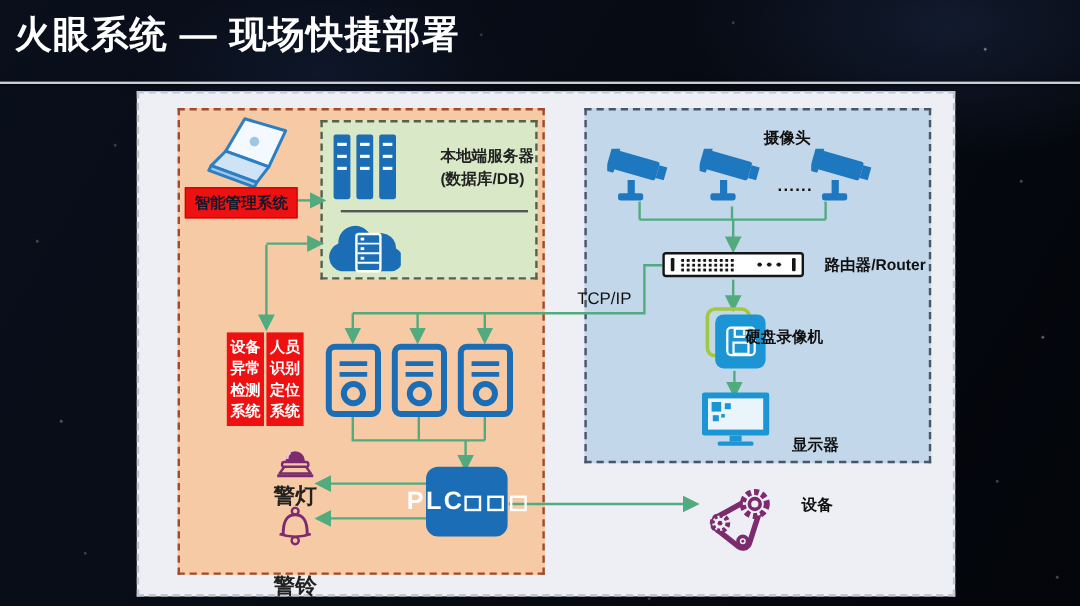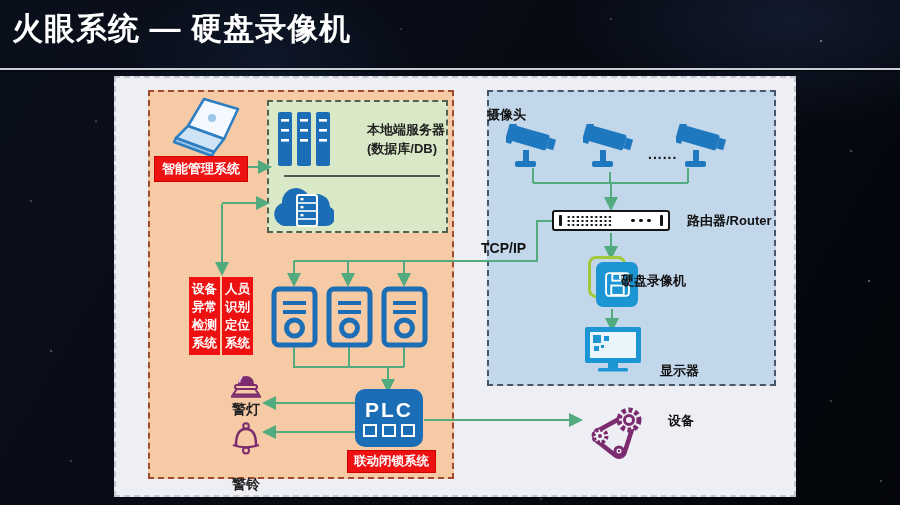--- a/index.html
+++ b/index.html
@@ -19,58 +19,58 @@
       210px 14px 1px rgba(255,255,255,.25),540px 498px 1px rgba(255,255,255,.3);}
   .abs{position:absolute;box-sizing:border-box;}
   .page-title{left:12px;top:8px;color:#fff;font-size:31px;font-weight:bold;letter-spacing:1px;white-space:nowrap;}
   .title-rule{left:0;top:68px;width:900px;height:2px;background:#c9cdd6;box-shadow:0 1px 2px rgba(0,0,0,.8);}
   .panel-white{left:114px;top:76px;width:682px;height:421px;background:var(--panel-bg,#edeff5);border:2px dashed #c3c7d2;}
   .panel-orange{left:148px;top:90px;width:306px;height:389px;background:var(--orange-bg,#f6caa4);border:2px dashed #a04a30;}
   .panel-blue{left:487px;top:90px;width:289px;height:296px;background:var(--blue-bg,#c3d7ea);border:2px dashed #4a5568;}
   .green-box{left:267px;top:100px;width:181px;height:133px;background:var(--green-bg,#d9e8c6);border:2px dashed #56604e;}
   .wires{left:0;top:0;width:900px;height:505px;pointer-events:none;}
   .wire{stroke:var(--green,#52ab7f);stroke-width:2;fill:none;}
-  .red-tag{background:var(--red,#ee1111);color:#ffffff;font-weight:bold;white-space:nowrap;}
+  .red-tag{background:var(--red,#ee1111);color:#0f172a;font-weight:bold;white-space:nowrap;}
   .mgmt-label{left:154px;top:156px;font-size:13px;padding:3px 7px;border:1px solid #c00;}
   .interlock-label{left:347px;top:450px;font-size:12.5px;padding:2px 6px;border:1px solid #c00;}
   .vbox{width:31px;height:78px;background:var(--red,#ee1111);color:#fff;font-weight:bold;
     font-size:12.5px;text-align:center;line-height:18px;padding-top:3px;}
   .vbox span{display:block;}
   .srv-text{font-size:13px;font-weight:bold;color:#222;line-height:19px;white-space:nowrap;margin-left:31px;}
   .divider{left:284px;top:175px;width:156px;height:2px;background:#555;}
   .blue-label{font-size:13px;font-weight:bold;color:#111;white-space:nowrap;}
-  .small-label{font-size:14px;font-weight:bold;color:#222;text-align:center;}
-  .tcpip{left:481px;top:240px;font-size:14px;font-weight:bold;color:#111;}
+  .small-label{font-size:18px;font-weight:bold;color:#222;text-align:center;}
+  .tcpip{left:481px;top:240px;font-size:14px;font-weight:normal;color:#111;}
   .plc-box{left:355px;top:389px;width:68px;height:58px;background:var(--blue,#1b6db6);border-radius:10px;
-    display:flex;flex-direction:column;align-items:center;justify-content:center;}
+    display:flex;flex-direction:row;align-items:center;justify-content:center;}
   .plc-text{color:#fff;font-weight:bold;font-size:21px;letter-spacing:2px;line-height:22px;}
   .plc-squares{display:flex;gap:5px;margin-top:3px;}
   .plc-squares i{width:10px;height:9px;border:2.5px solid #fff;display:block;}
   .router{left:552px;top:210px;width:118px;height:21px;background:#fff;border:2.5px solid #151515;
     border-radius:3px;display:flex;align-items:center;padding:0 5px;gap:5px;}
   .r-bar{width:3px;height:11px;background:#151515;border-radius:1px;}
   .r-dots{width:46px;height:12px;
     background-image:radial-gradient(circle at 1.8px 2px,#151515 1.3px,transparent 1.5px);
     background-size:4.6px 4px;}
   .r-trip{width:24px;height:11px;margin-left:auto;
     background-image:radial-gradient(circle at 2px 5.5px,#151515 1.7px,transparent 1.9px);
     background-size:8px 11px;}
   .dvr-ghost{left:588px;top:256px;width:38px;height:42px;border:3px solid #a2c83b;border-radius:8px;}
   .dvr-box{left:596px;top:262px;width:42px;height:45px;background:var(--blue2,#1c95d4);border-radius:7px;
     display:flex;align-items:center;justify-content:center;}
-  .cam-label{left:487px;top:106px;width:338px;text-align:left;}
+  .cam-label{left:487px;top:106px;width:338px;text-align:center;}
   .ellipsis{left:648px;top:146px;font-size:14px;font-weight:bold;color:#111;letter-spacing:1px;}
 </style>
 </head>
 <body>
 
 <div class="stage">
   <div class="stars"></div>
 
-  <div class="abs page-title">火眼系统 — 硬盘录像机</div>
+  <div class="abs page-title">火眼系统 — 现场快捷部署</div>
   <div class="abs title-rule"></div>
 
   <div class="abs panel-white"></div>
   <div class="abs panel-orange"></div>
   <div class="abs panel-blue"></div>
   <div class="abs green-box"></div>
 
   <svg class="abs wires" viewBox="0 0 900 505">
     <defs>
       <marker id="arw" markerWidth="9" markerHeight="9" refX="1" refY="3.5" orient="auto">
@@ -199,21 +199,20 @@
   <div class="abs small-label" style="left:222px;top:476px;width:48px">警铃</div>
 
   <div class="abs plc-box">
     <div class="plc-text">PLC</div>
     <div class="plc-squares">
         <i></i>
         <i></i>
         <i></i>
       </div>
   </div>
-  <div class="abs red-tag interlock-label">联动闭锁系统</div>
 
   <div class="abs blue-label cam-label">摄像头</div>
 
   <svg class="abs" style="left:506px;top:124px" width="56" height="46" viewBox="0 0 56 46">
     <g fill="#1e78c0">
       <g transform="rotate(16 24 16)">
         <rect x="4" y="6" width="38" height="16" rx="2"></rect>
         <rect x="42" y="8.5" width="7" height="11"></rect>
         <rect x="0" y="3" width="7" height="22" rx="1"></rect>
       </g>

